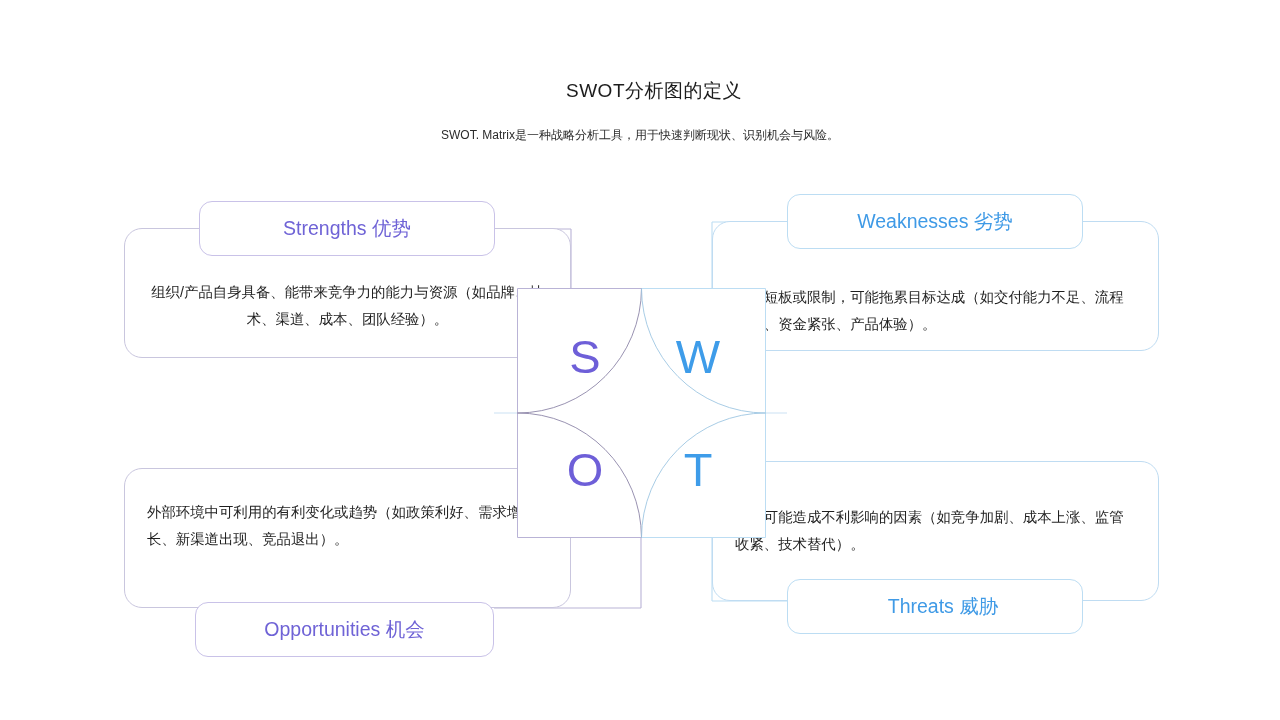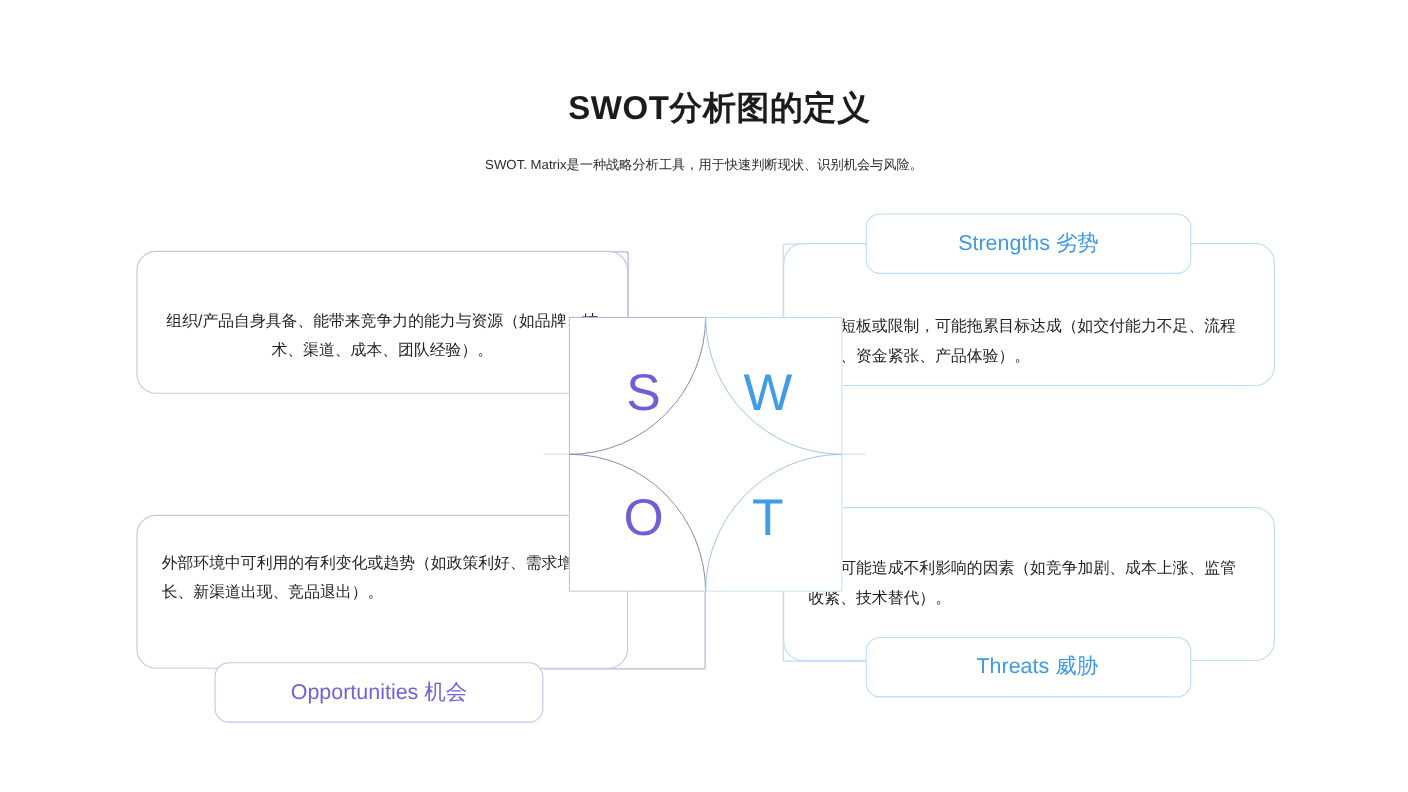--- a/index.html
+++ b/index.html
@@ -20,22 +20,22 @@
   #header {
     position: absolute;
     top: 0;
     left: 0;
     width: 1280px;
     text-align: center;
   }
   #page-title {
     margin: 0;
     padding-top: 78px;
-    font-size: 30px;
-    font-weight: bold;
+    font-size: 19px;
+    font-weight: normal;
     letter-spacing: 0.5px;
     color: #1c1c1c;
     padding-left: 28px;
   }
   #page-subtitle {
     margin: 0;
     padding-top: 23px;
     font-size: 12px;
     font-weight: normal;
     color: #2b2b2b;
@@ -176,25 +176,26 @@
       <path d="M 494 279 L 517 279" stroke="#cfe4f4"></path>
       <path d="M 766 246 L 787 246" stroke="#cfe4f4"></path>
       <path d="M 494 488 L 517 488" stroke="#cfe4f4"></path>
       <path d="M 766 488 L 787 488" stroke="#cfe4f4"></path>
     </g>
   </svg>
 
   <div class="panel" id="panel-strengths" style="left:124px; top:228px; width:447px; height:130px;">
     <div class="panel-body centered">组织/产品自身具备、能带来竞争力的能力与资源（如品牌、技术、渠道、成本、团队经验）。</div>
   </div>
+  <div class="pill" id="pill-strengths">Strengths 优势</div>
 
   <div class="panel blue" id="panel-weaknesses" style="left:712px; top:221px; width:447px; height:130px;">
     <div class="panel-body lead">自身短板或限制，可能拖累目标达成（如交付能力不足、流程低效、资金紧张、产品体验）。</div>
   </div>
-  <div class="pill blue" id="pill-weaknesses">Strengths 劣势</div>
+  <div class="pill blue" id="pill-weaknesses">Weaknesses 劣势</div>
 
   <div class="panel" id="panel-opportunities" style="left:124px; top:468px; width:447px; height:140px;">
     <div class="panel-body lead">外部环境中可利用的有利变化或趋势（如政策利好、需求增长、新渠道出现、竞品退出）。</div>
   </div>
   <div class="pill" id="pill-opportunities">Opportunities 机会</div>
 
   <div class="panel blue" id="panel-threats" style="left:712px; top:461px; width:447px; height:140px;">
     <div class="panel-body lead">外部可能造成不利影响的因素（如竞争加剧、成本上涨、监管收紧、技术替代）。</div>
   </div>
   <div class="pill blue" id="pill-threats">Threats 威胁</div>

